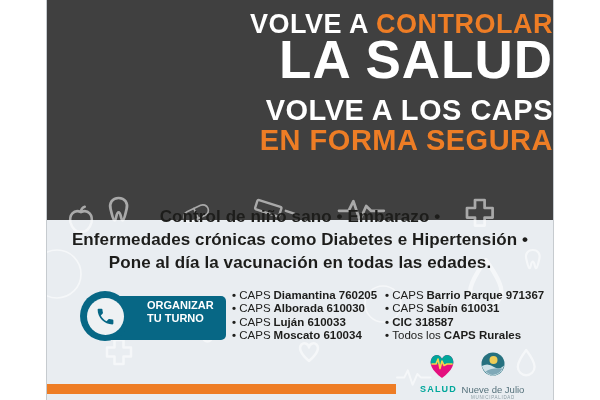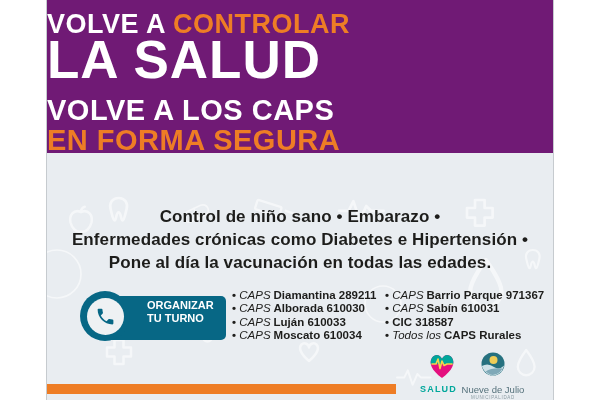--- a/index.html
+++ b/index.html
@@ -8,22 +8,22 @@
     background:#ffffff;
     font-family:"Liberation Sans", sans-serif;
   }
   .poster{
     position:absolute;left:47px;top:0;width:506px;height:400px;
     background:#e9edf1;
     box-shadow:0 0 0 1px #c6cbcf;
   }
   
   .header{
-    position:absolute;left:0;top:0;width:100%;height:153px;
-    background:#701a75;color:#ffffff;text-align:left;font-weight:bold;
+    position:absolute;left:0;top:0;width:100%;height:220px;
+    background:#404040;color:#ffffff;text-align:right;font-weight:bold;
   }
   .h-line1{padding-top:9px;font-size:27px;line-height:30px;letter-spacing:.5px;}
   .accent{color:#ee7d25;}
   .h-line2{font-size:53px;line-height:40px;margin-top:1px;letter-spacing:1px;}
   .h-line3{font-size:26px;line-height:28px;margin-top:1px;letter-spacing:.5px;}
   .h-line4{font-size:29px;line-height:31px;margin-top:15px;letter-spacing:.5px;}
   .h-line5{font-size:29px;line-height:29px;letter-spacing:.5px;}
   
   .wm{position:absolute;left:0;top:190px;pointer-events:none;}
   
@@ -43,21 +43,21 @@
   .cta-box{
     position:absolute;left:58px;top:296px;width:121px;height:44px;
     background:#076785;border-radius:5px;z-index:1;box-sizing:border-box;
     padding:3px 0 0 42px;color:#ffffff;font-weight:bold;font-size:11px;line-height:13px;
   }
   
   .caps-col{position:absolute;top:289px;font-size:11.5px;line-height:13.4px;color:#1d1d1b;}
   .caps-col.c1{left:185px;}
   .caps-col.c2{left:338px;}
   .caps-item::before{content:"\2022\00a0";font-weight:bold;}
-  .caps-item .pre{font-weight:normal;font-style:italic;}
+  .caps-item .pre{font-weight:normal;}
   .caps-item .pre:not(:empty){margin-right:3px;}
   .caps-item .b{font-weight:bold;}
   
   .orange-bar{position:absolute;left:0;top:384px;width:349px;height:10px;background:#ee7d25;}
   .salud-logo{position:absolute;left:362px;top:352px;width:48px;text-align:right;}
   .salud-label{font-size:9px;font-weight:bold;color:#00a79b;letter-spacing:1.2px;margin-top:1px;}
   .ndj-logo{position:absolute;left:397px;top:352px;width:98px;text-align:center;}
   .ndj-name{font-size:9.5px;color:#54707a;margin-top:4px;}
   .ndj-sub{font-size:4.5px;color:#8a9ba3;letter-spacing:.7px;}
 </style>
@@ -140,21 +140,21 @@
   </div>
   <div class="phone-badge">
     <div class="phone-inner">
       <svg width="21" height="21" viewBox="0 0 24 24">
         <path fill="#076785" d="M6.62 10.79c1.44 2.83 3.76 5.14 6.59 6.59l2.2-2.2c.27-.27.67-.36 1.02-.24 1.12.37 2.33.57 3.57.57.55 0 1 .45 1 1V20c0 .55-.45 1-1 1-9.39 0-17-7.61-17-17 0-.55.45-1 1-1h3.5c.55 0 1 .45 1 1 0 1.25.2 2.45.57 3.57.11.35.03.74-.25 1.02l-2.2 2.2z"></path>
       </svg>
     </div>
   </div>
 
   <div class="caps-col c1">
-    <div class="caps-item"><span class="pre">CAPS</span><span class="b">Diamantina 289211</span></div>
+    <div class="caps-item"><span class="pre">CAPS</span><span class="b">Diamantina 760205</span></div>
     <div class="caps-item"><span class="pre">CAPS</span><span class="b">Alborada 610030</span></div>
     <div class="caps-item"><span class="pre">CAPS</span><span class="b">Luján 610033</span></div>
     <div class="caps-item"><span class="pre">CAPS</span><span class="b">Moscato 610034</span></div>
   </div>
   <div class="caps-col c2">
     <div class="caps-item"><span class="pre">CAPS</span><span class="b">Barrio Parque 971367</span></div>
     <div class="caps-item"><span class="pre">CAPS</span><span class="b">Sabín 610031</span></div>
     <div class="caps-item"><span class="pre"></span><span class="b">CIC 318587</span></div>
     <div class="caps-item"><span class="pre">Todos los</span><span class="b">CAPS Rurales</span></div>
   </div>

